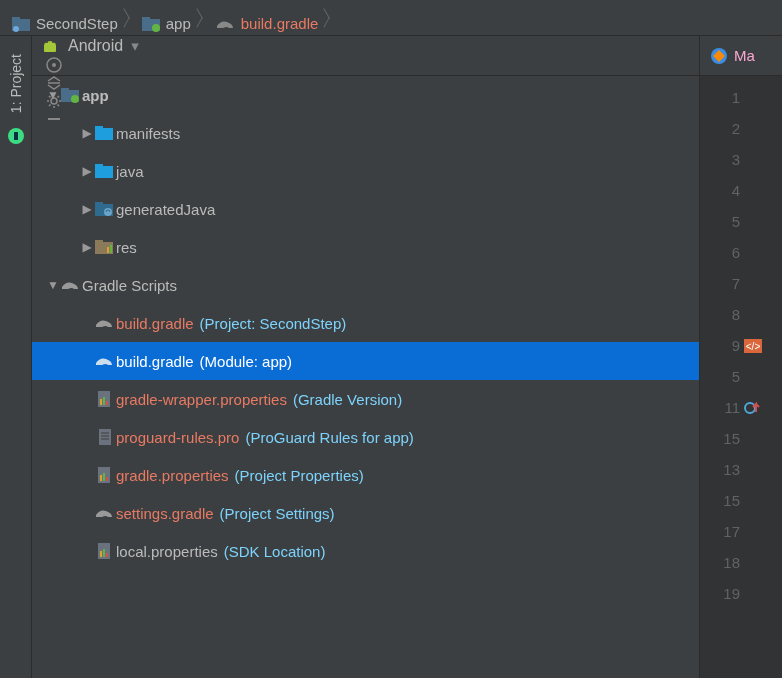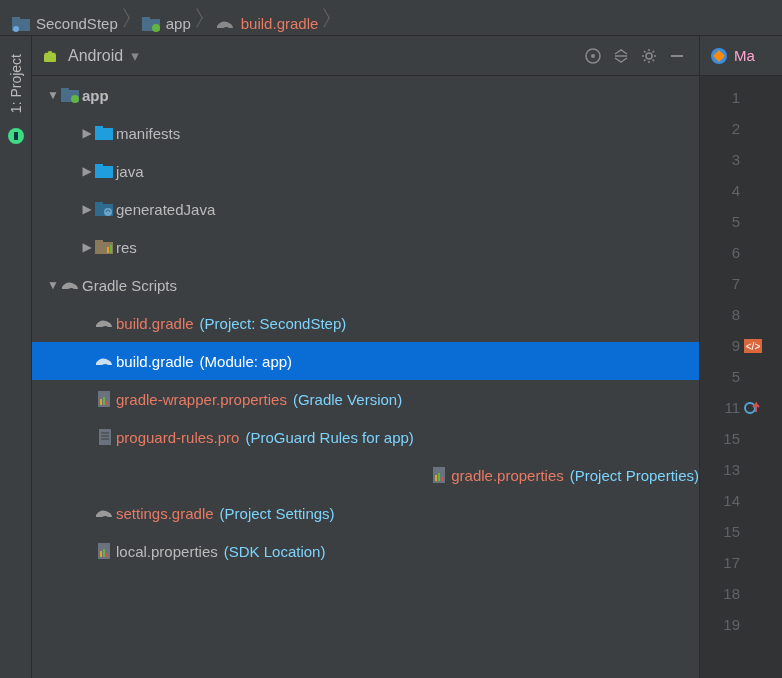--- a/index.html
+++ b/index.html
@@ -75,22 +75,23 @@
   flex: 1;
   display: flex;
   flex-direction: column;
   border-right: 1px solid #2b2b2b;
   min-width: 0;
 }
 .panel-header {
   height: 40px;
   border-bottom: 1px solid #2b2b2b;
   display: flex;
-  align-items: center;
+  align-items: flex-start;
   padding: 0 8px;
+  flex-direction: column;
 }
 .panel-header .left { display: flex; align-items: center; gap: 8px; }
 .panel-header .spacer { flex: 1; }
 .panel-header .btn {
   width: 28px; height: 28px;
   display: flex; align-items: center; justify-content: center;
   cursor: pointer;
 }
 .tree {
   flex: 1;
@@ -342,21 +343,21 @@
             <svg width="16" height="18">
               <rect x="2" y="1" width="12" height="16" fill="#6a737d"></rect>
               <line x1="4" y1="5" x2="12" y2="5" stroke="#3c3f41"></line>
               <line x1="4" y1="8" x2="12" y2="8" stroke="#3c3f41"></line>
               <line x1="4" y1="11" x2="12" y2="11" stroke="#3c3f41"></line>
             </svg>
           </span>
           <span class="nm orange" style="">proguard-rules.pro</span>
           <span class="hint">(ProGuard Rules for app)</span>
         </div>
-        <div class="node" style="padding-left: 48px; justify-content: flex-end;">
+        <div class="node" style="padding-left: 48px;">
           <span class="tw"></span>
           <span class="ico">
             <svg width="18" height="18">
               <rect x="2" y="1" width="12" height="16" fill="#6a737d"></rect>
               <rect x="4" y="9" width="2" height="6" fill="#e0a030"></rect>
               <rect x="7" y="7" width="2" height="8" fill="#62b543"></rect>
               <rect x="10" y="11" width="2" height="4" fill="#d05050"></rect>
             </svg>
           </span>
           <span class="nm orange" style="">gradle.properties</span>
@@ -446,23 +447,20 @@
             </svg>
           </span>
         </div>
         <div class="gline">
           <span class="num">15</span>
         </div>
         <div class="gline">
           <span class="num">13</span>
         </div>
         <div class="gline">
-          <span class="num">14</span>
-        </div>
-        <div class="gline">
           <span class="num">15</span>
         </div>
         <div class="gline">
           <span class="num">17</span>
         </div>
         <div class="gline">
           <span class="num">18</span>
         </div>
         <div class="gline">
           <span class="num">19</span>

